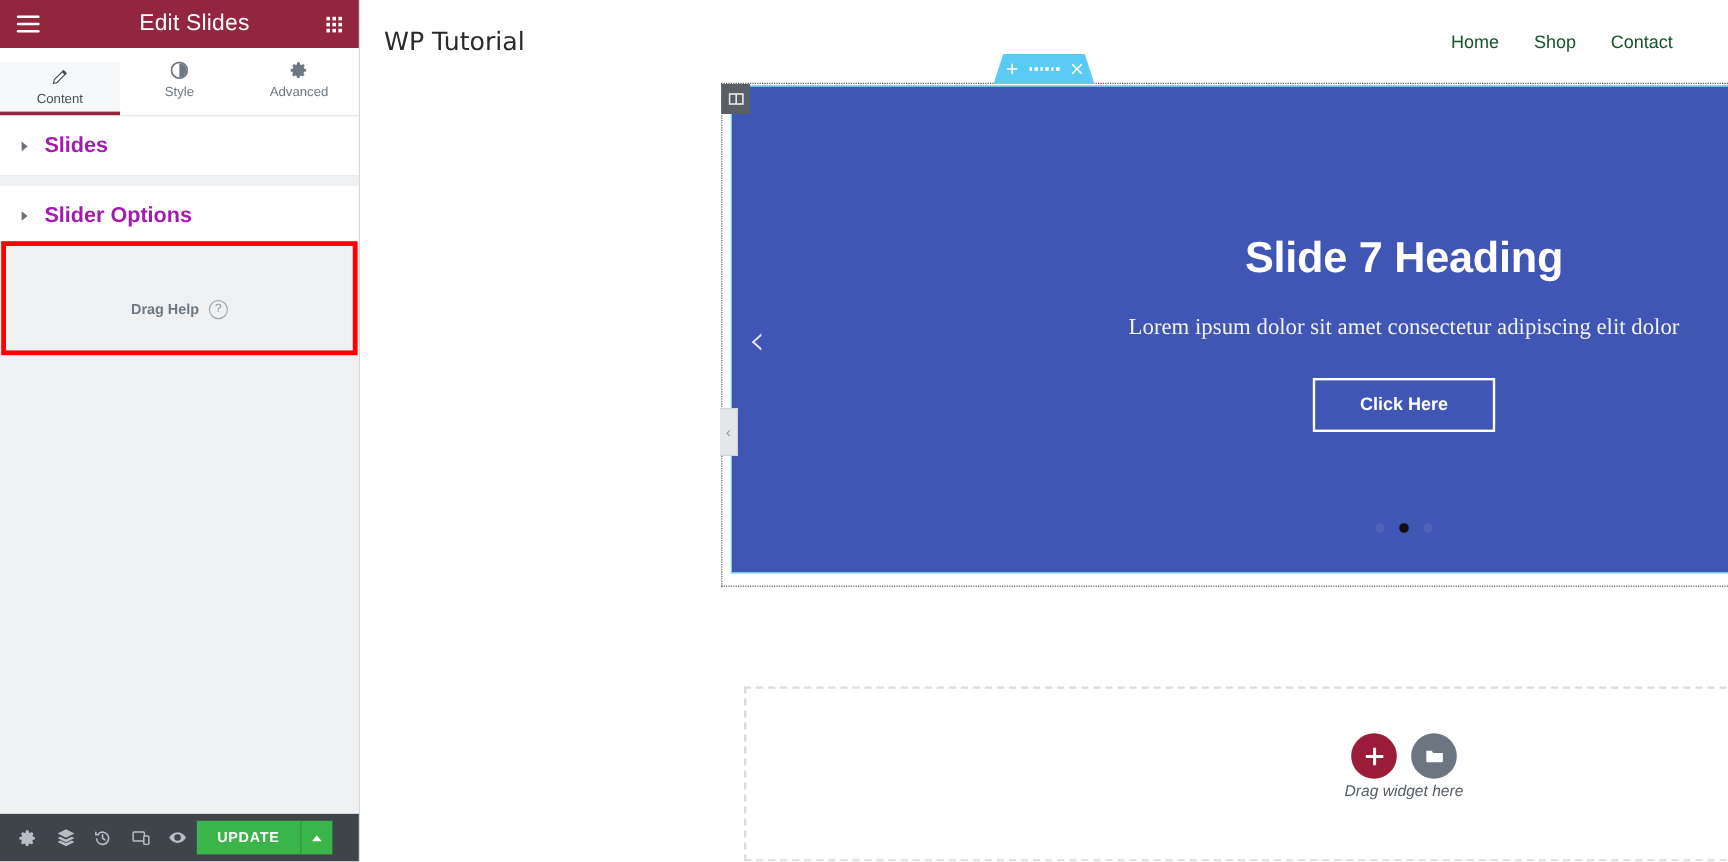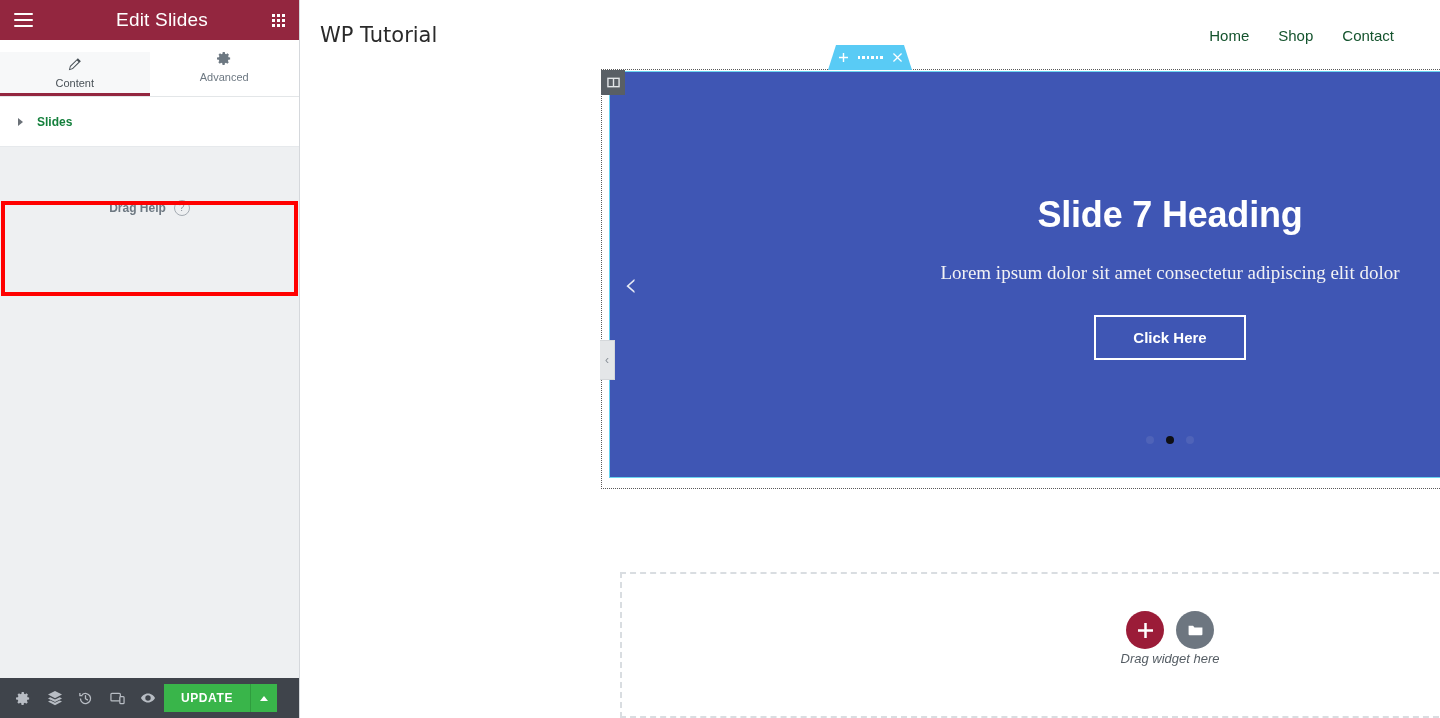--- a/index.html
+++ b/index.html
@@ -47,21 +47,21 @@
   #panel-body { flex: 1; background: #eef0f2; position: relative; overflow: hidden; }
   #accordion-wrap { position: relative; }
   .accordion {
     background: #ffffff; height: 50px; display: flex; align-items: center;
     padding: 0 0 0 18px; cursor: pointer; border-bottom: 1px solid #e6e9ec;
   }
   .accordion + .acc-gap { height: 8px; background: #eef0f2; }
   .acc-arrow { width: 0; height: 0; border-left: 5px solid #6b7178;
     border-top: 4px solid transparent; border-bottom: 4px solid transparent;
     margin-right: 14px; }
-  .acc-title { font-size: 12px; font-weight: bold; color: #15803d; }
+  .acc-title { font-size: 18px; font-weight: bold; color: #a21caf; }
   #redbox {
     position: absolute; left: 1px; top: 104px; width: 297px; height: 95px;
     border: 4px solid #ff0000; pointer-events: none; z-index: 5;
   }
   #need-help {
     display: flex; align-items: center; justify-content: center; gap: 8px;
     margin-top: 45px; color: #6d7882; font-size: 12px; font-weight: bold;
   }
   .q-circle { width: 16px; height: 16px; border: 1px solid #a4abb2; border-radius: 50%;
     font-size: 10px; line-height: 14px; text-align: center; color: #8a9199; font-weight: normal; }
@@ -193,36 +193,49 @@
       <div class="tab active">
         <span>
           <svg width="15" height="15" viewBox="0 0 16 16" fill="#495157">
             <path d="M11.6 1.2 3.1 9.7 2 14l4.3-1.1 8.5-8.5-3.2-3.2zM3.9 10.4l6.7-6.7 1.7 1.7-6.7 6.7-2.2.6.5-2.3z"></path>
           </svg>
         </span>
         <span class="tab-label">Content</span>
       </div>
       <div class="tab">
         <span>
+          <svg width="15" height="15" viewBox="0 0 16 16">
+            <circle cx="8" cy="8" r="7" fill="none" stroke="#6d7882" stroke-width="1.6"></circle>
+            <path d="M8 1.8a6.2 6.2 0 0 1 0 12.4z" fill="#6d7882"></path>
+          </svg>
+        </span>
+        <span class="tab-label">Style</span>
+      </div>
+      <div class="tab">
+        <span>
           <svg width="15" height="15" viewBox="0 0 16 16" fill="#6d7882">
             <path d="M8 5.4A2.6 2.6 0 1 0 8 10.6 2.6 2.6 0 0 0 8 5.4zm0 4A1.4 1.4 0 1 1 8 6.6a1.4 1.4 0 0 1 0 2.8z"></path>
             <path d="M14 9.1V6.9l-1.7-.3a4.6 4.6 0 0 0-.5-1.2l1-1.4-1.6-1.6-1.4 1a4.6 4.6 0 0 0-1.2-.5L8.3 1H6.1l-.3 1.9c-.4.1-.8.3-1.2.5l-1.4-1-1.6 1.6 1 1.4c-.2.4-.4.8-.5 1.2L0 6.9v2.2l1.9.3c.1.4.3.8.5 1.2l-1 1.4 1.6 1.6 1.4-1c.4.2.8.4 1.2.5l.3 1.9h2.2l.3-1.9c.4-.1.8-.3 1.2-.5l1.4 1 1.6-1.6-1-1.4c.2-.4.4-.8.5-1.2L14 9.1z"></path>
           </svg>
         </span>
         <span class="tab-label">Advanced</span>
       </div>
     </div>
 
     <div id="panel-body">
       <div id="accordion-wrap">
         <div class="accordion">
           <span class="acc-arrow"></span>
           <span class="acc-title">Slides</span>
         </div>
         <div class="acc-gap"></div>
+        <div class="accordion">
+          <span class="acc-arrow"></span>
+          <span class="acc-title">Slider Options</span>
+        </div>
         <div id="redbox"></div>
       </div>
 
       <div id="need-help">
         <span>Drag Help</span>
         <span class="q-circle">?</span>
       </div>
     </div>
 
     <div id="panel-footer">

